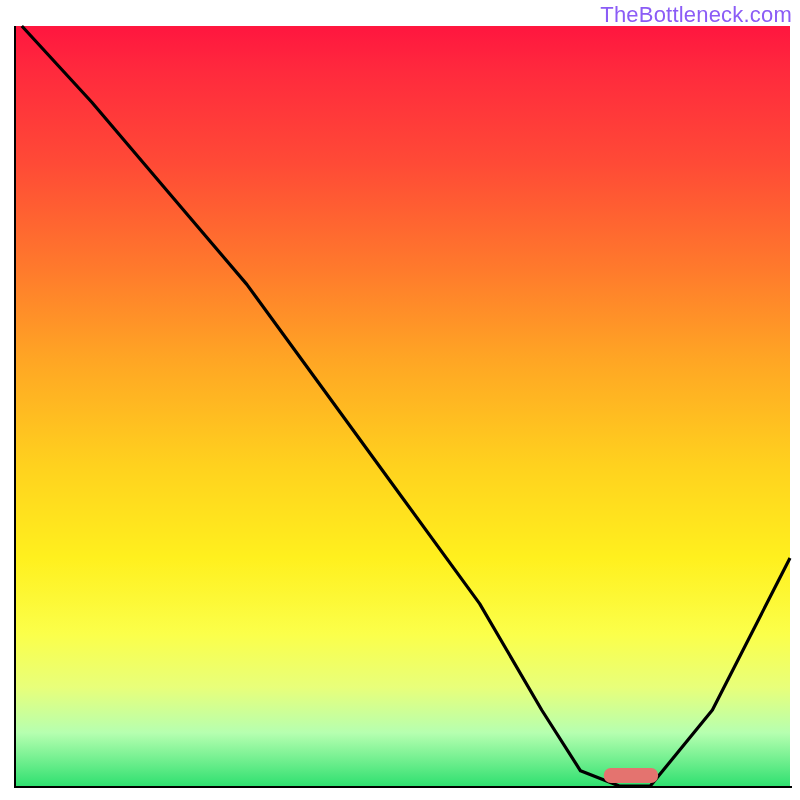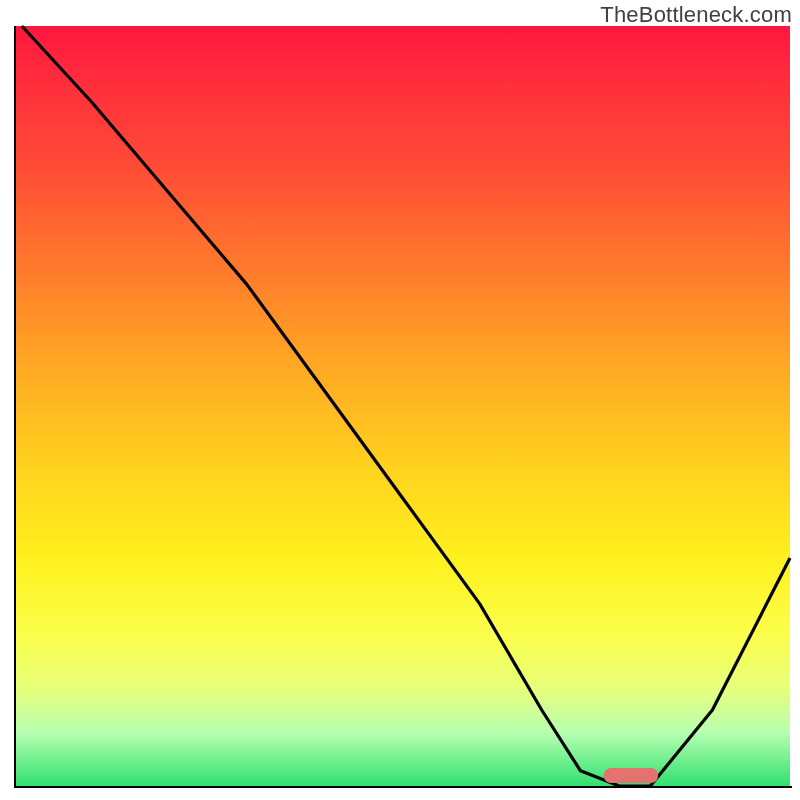--- a/index.html
+++ b/index.html
@@ -1,17 +1,17 @@
 <!DOCTYPE html>
 <html><head>
 <meta charset="utf-8">
 <style>
   html,body{margin:0;padding:0;width:800px;height:800px;background:#fff;font-family:Arial,Helvetica,sans-serif}
   .stage{position:relative;width:800px;height:800px}
-  .watermark{position:absolute;top:2px;right:8px;font-size:22px;font-weight:500;color:#404040;letter-spacing:.2px}
+  .watermark{position:absolute;top:2px;right:8px;font-size:22px;font-weight:500;color:#8b5cf6;letter-spacing:.2px}
   
   .plot{position:absolute;left:14px;top:26px;width:776px;height:760px;background:linear-gradient(to bottom,
     #ff163f 0%,
     #ff2a3d 6%,
     #ff4a36 18%,
     #ff7a2c 32%,
     #ffa624 44%,
     #ffd21e 58%,
     #fff01e 70%,
     #fbff4a 80%,

